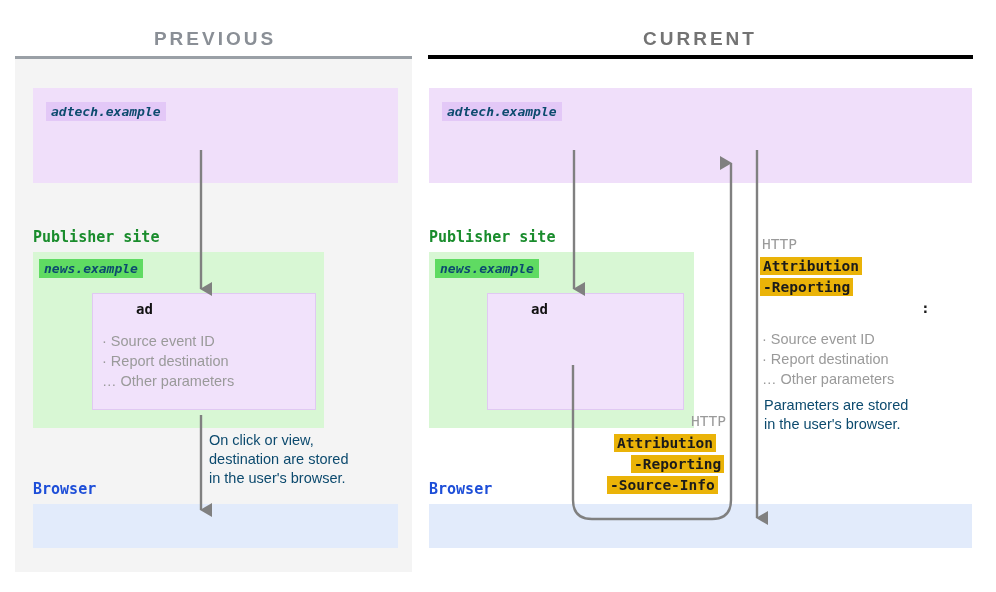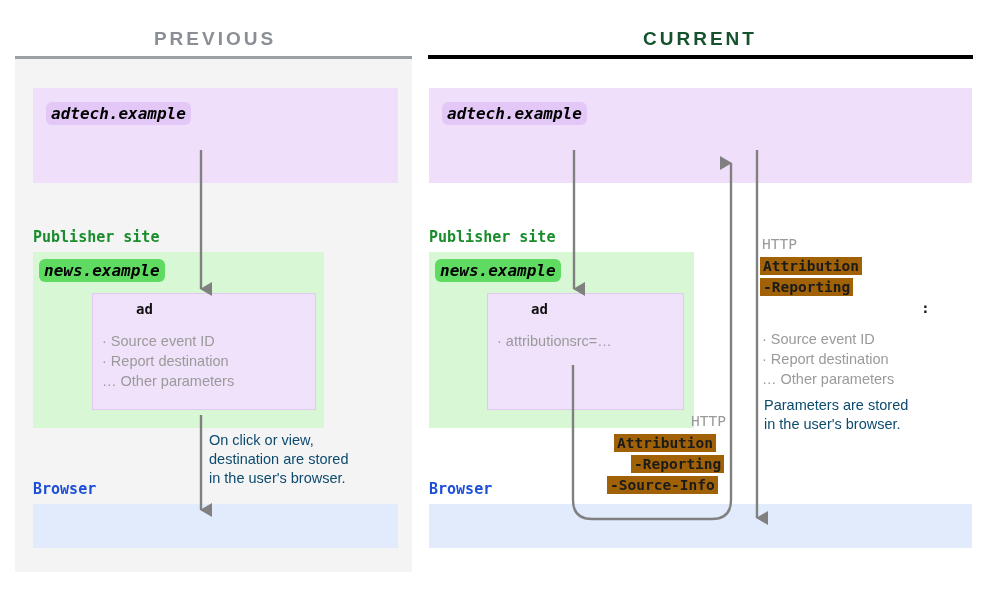--- a/index.html
+++ b/index.html
@@ -15,21 +15,21 @@
   
   .panel-title{
     position:absolute;
     font-size:19px;
     font-weight:bold;
     letter-spacing:3px;
     text-align:center;
     white-space:nowrap;
   }
   #title-previous{left:15px;top:28px;width:400px;color:#8a8f96;}
-  #title-current{left:428px;top:28px;width:544px;color:#14532d;}
+  #title-current{left:428px;top:28px;width:544px;color:#737373;}
 
   .rule{position:absolute;height:3px;}
   #rule-previous{left:15px;top:56px;width:397px;background:#9aa0a6;}
   #rule-current{left:428px;top:55px;width:545px;height:4px;background:#000000;}
 
   
   #panel-previous{
     position:absolute;left:15px;top:59px;width:397px;height:513px;
     background:#f4f4f4;
   }
@@ -41,25 +41,24 @@
   
   .adtech-box{position:absolute;background:#f0dffa;}
   .green-box{position:absolute;background:#d8f7d4;}
   .browser-box{position:absolute;background:#e2ebfb;}
   .ad-box{position:absolute;background:#f1e2fb;border:1px solid #e0c9f2;}
 
   .badge{
     position:absolute;
     font-family:"DejaVu Sans Mono","Liberation Mono",monospace;
     font-style:italic;font-weight:bold;
-    font-size:16px;
-    color:#000000;
+    font-size:13px;
+    color:#0c4a6e;
     padding:2px 5px;
     white-space:nowrap;
-    border-radius:6px;
   }
   .badge-purple{background:#e3c8f7;}
   .badge-green{background:#5fdb62;}
 
   .section-label{
     position:absolute;
     font-family:"DejaVu Sans Mono","Liberation Mono",monospace;
     font-weight:bold;font-size:15px;white-space:nowrap;
   }
   .label-green{color:#198c2c;}
@@ -86,21 +85,21 @@
   
   .http-word{
     position:absolute;
     font-family:"DejaVu Sans Mono","Liberation Mono",monospace;
     font-size:14.5px;color:#9a9a9a;white-space:nowrap;
   }
   .hdr-chip{
     position:absolute;
     font-family:"DejaVu Sans Mono","Liberation Mono",monospace;
     font-weight:bold;font-size:14.5px;color:#1b1b1b;
-    background:#a16207;
+    background:#eab308;
     padding:1px 3px;white-space:nowrap;
   }
   .hdr-colon{
     position:absolute;
     font-family:"DejaVu Sans Mono","Liberation Mono",monospace;
     font-weight:bold;font-size:14.5px;color:#1b1b1b;white-space:nowrap;
   }
 
   svg.overlay{position:absolute;left:0;top:0;width:996px;height:592px;pointer-events:none;}
 </style>
@@ -139,21 +138,20 @@
 
   <div class="adtech-box" style="left:429px;top:88px;width:543px;height:95px;"></div>
   <div class="badge badge-purple" style="left:442px;top:102px;">adtech.example</div>
 
   <div class="section-label label-green" style="left:429px;top:228px;">Publisher site</div>
   <div class="green-box" style="left:429px;top:252px;width:265px;height:176px;"></div>
   <div class="badge badge-green" style="left:435px;top:259px;">news.example</div>
 
   <div class="ad-box" style="left:487px;top:293px;width:195px;height:115px;"></div>
   <div class="ad-title" style="left:499px;top:301px;">ad</div>
-  <div class="param-list" style="left:497px;top:331px;">· attributionsrc=…</div>
 
   <div class="http-word" style="left:762px;top:236px;">HTTP</div>
   <div class="hdr-chip" style="left:760px;top:257px;">Attribution</div>
   <div class="hdr-chip" style="left:760px;top:278px;">-Reporting</div>
   <div class="hdr-colon" style="left:921px;top:300px;">:</div>
   <div class="param-list" style="left:762px;top:329px;">· Source event ID
 · Report destination
 … Other parameters</div>
   <div class="note" style="left:764px;top:396px;width:200px;">Parameters are stored
 in the user's browser.</div>

